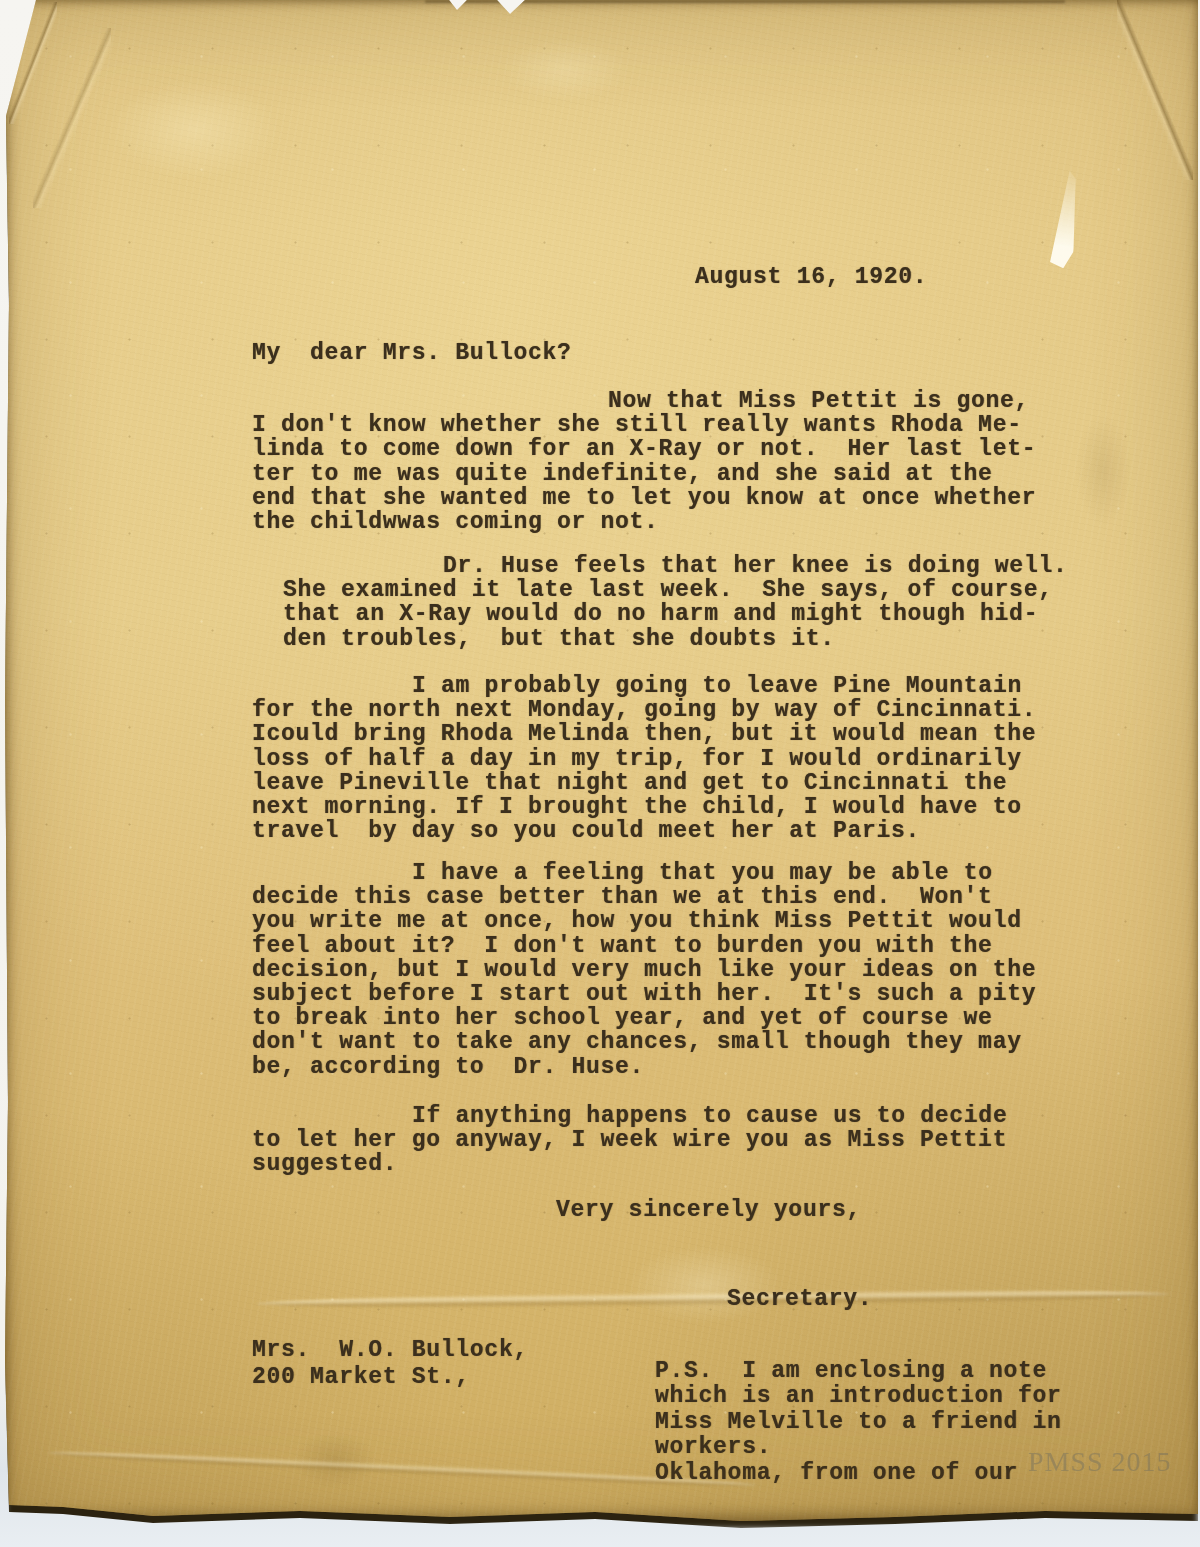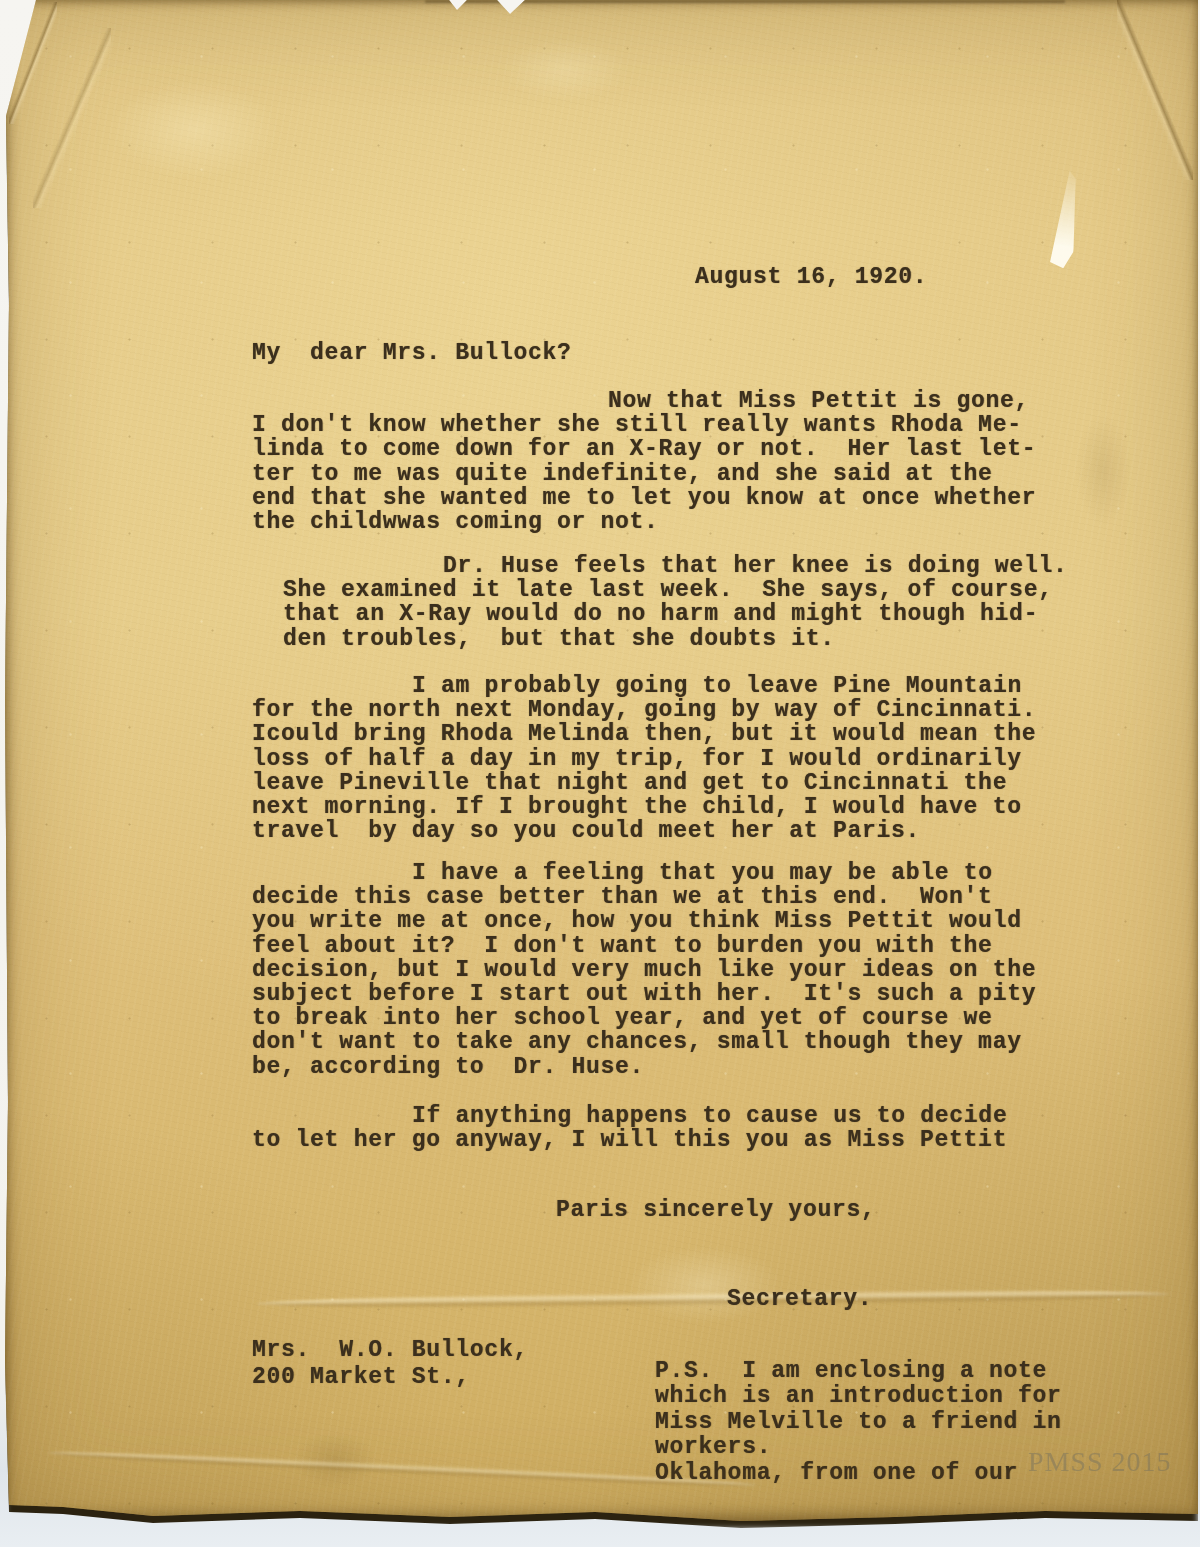--- a/index.html
+++ b/index.html
@@ -117,23 +117,23 @@
     <div class="scratch"></div>
     <div class="top-scan-edge"></div>
 
     <div class="tw date">August 16, 1920.</div>
     <div class="tw salutation">My  dear Mrs. Bullock?</div>
 
     <div class="tw para para-opening p1"><div class="line">Now that Miss Pettit is gone,</div><div class="line">I don't know whether she still really wants Rhoda Me-</div><div class="line">linda to come down for an X-Ray or not.  Her last let-</div><div class="line">ter to me was quite indefinite, and she said at the</div><div class="line">end that she wanted me to let you know at once whether</div><div class="line">the childwwas coming or not.</div></div>
     <div class="tw para p2"><div class="line">Dr. Huse feels that her knee is doing well.</div><div class="line">She examined it late last week.  She says, of course,</div><div class="line">that an X-Ray would do no harm and might though hid-</div><div class="line">den troubles,  but that she doubts it.</div></div>
     <div class="tw para p3"><div class="line">I am probably going to leave Pine Mountain</div><div class="line">for the north next Monday, going by way of Cincinnati.</div><div class="line">Icould bring Rhoda Melinda then, but it would mean the</div><div class="line">loss of half a day in my trip, for I would ordinarily</div><div class="line">leave Pineville that night and get to Cincinnati the</div><div class="line">next morning. If I brought the child, I would have to</div><div class="line">travel  by day so you could meet her at Paris.</div></div>
     <div class="tw para p4"><div class="line">I have a feeling that you may be able to</div><div class="line">decide this case better than we at this end.  Won't</div><div class="line">you write me at once, how you think Miss Pettit would</div><div class="line">feel about it?  I don't want to burden you with the</div><div class="line">decision, but I would very much like your ideas on the</div><div class="line">subject before I start out with her.  It's such a pity</div><div class="line">to break into her school year, and yet of course we</div><div class="line">don't want to take any chances, small though they may</div><div class="line">be, according to  Dr. Huse.</div></div>
-    <div class="tw para p5"><div class="line">If anything happens to cause us to decide</div><div class="line">to let her go anyway, I will this you as Miss Pettit</div></div>
+    <div class="tw para p5"><div class="line">If anything happens to cause us to decide</div><div class="line">to let her go anyway, I week wire you as Miss Pettit</div><div class="line">suggested.</div></div>
 
-    <div class="tw closing">Paris sincerely yours,</div>
+    <div class="tw closing">Very sincerely yours,</div>
     <div class="tw signature">Secretary.</div>
 
     <div class="tw recipient"><div class="line">Mrs.  W.O. Bullock,</div><div class="line">200 Market St.,</div></div>
     <div class="tw postscript"><div class="line">P.S.  I am enclosing a note</div><div class="line">which is an introduction for</div><div class="line">Miss Melville to a friend in</div><div class="line">workers.</div><div class="line">Oklahoma, from one of our</div></div>
 
     <div class="watermark">PMSS 2015</div>
 
     <div class="edge-shade"></div>
   </div>
 </div>

